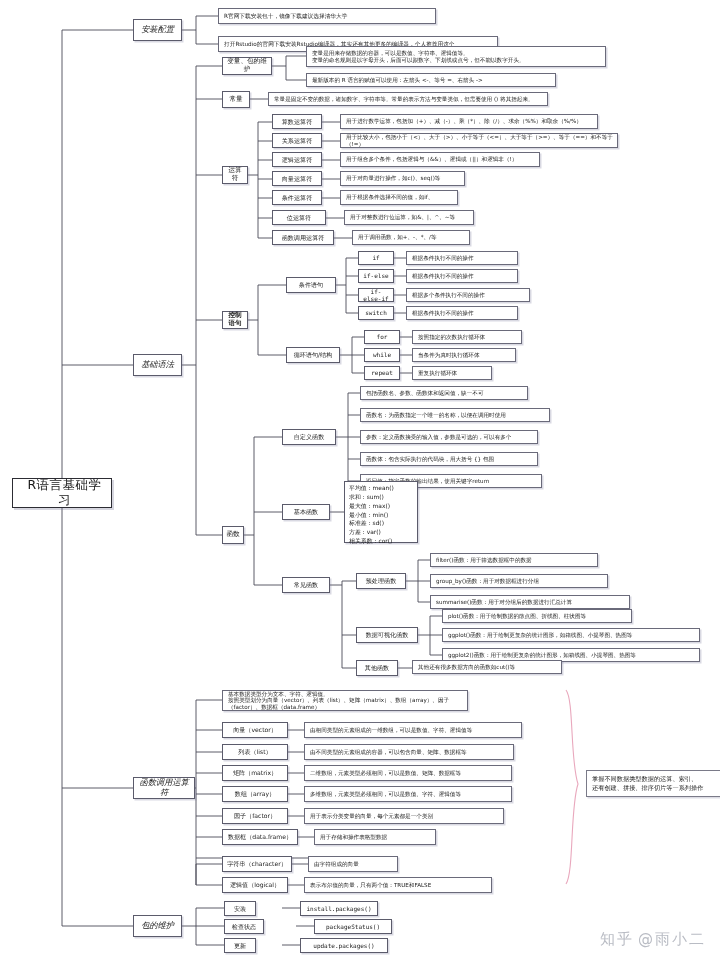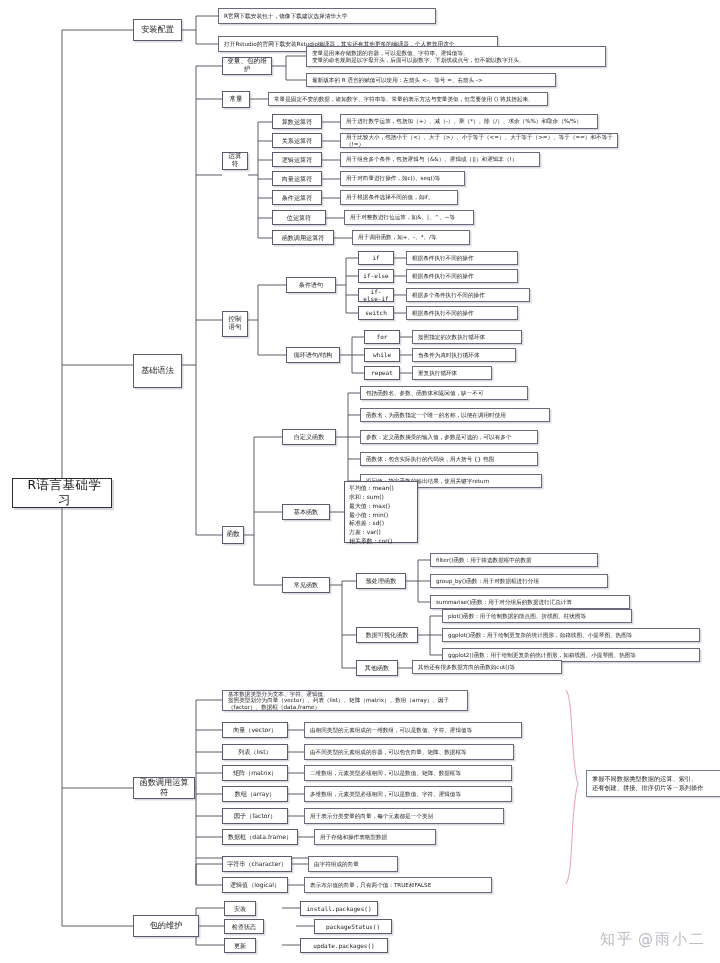--- a/index.html
+++ b/index.html
@@ -7,21 +7,21 @@
        font-family:"DejaVu Sans","Liberation Sans",sans-serif;color:#1a1a1a;}
   #map{position:absolute;inset:0;}
   svg.links{position:absolute;left:0;top:0;width:720px;height:963px;overflow:visible;}
   .node{position:absolute;box-sizing:border-box;border:1px solid #5b5b6b;
         background:#fff;box-shadow:1.5px 1.5px 0 rgba(120,120,150,.28);
         display:flex;align-items:center;justify-content:center;text-align:center;
         line-height:1.18;padding:1px 3px;}
   .node.leafdesc{justify-content:flex-start;text-align:left;border-color:#6a6a7a;}
   .node.root{border:1.3px solid #2c2c33;font-size:12.5px;letter-spacing:.5px;
              box-shadow:2px 2px 0 rgba(120,120,150,.3);}
-  .node.lvl2{font-size:8.2px;}
+  .node.lvl2{font-size:8.2px;font-style:italic;}
   .node.lvl3{font-size:6.6px;}
   .node.lvl4{font-size:6.1px;}
   .node.desc{font-size:5.7px;}
   .node.desc2{font-size:5.6px;}
   .node.mono{font-family:"DejaVu Sans Mono","Liberation Mono",monospace;font-size:6px;}
   .node .txt{display:block;width:100%;}
   .node.leafdesc .txt{text-align:left;padding-left:2px;}
   .fnlist{font-size:5.9px;line-height:1.5;text-align:left;
           align-items:flex-start;justify-content:flex-start;padding:2px 4px;}
   .fnlist .txt{white-space:pre-line;text-align:left;}
@@ -134,21 +134,21 @@
   <div class="node lvl2" style="left:133px;top:19px;width:49px;height:22px;">
     <span class="txt">安装配置</span>
   </div>
   <div class="node desc leafdesc" style="left:218px;top:8px;width:218px;height:16px;">
     <span class="txt">R官网下载安装包十，镜像下载建议选择清华大学</span>
   </div>
   <div class="node desc leafdesc" style="left:218px;top:36px;width:280px;height:16px;">
     <span class="txt">打开Rstudio的官网下载安装Rstudio编译器，其实还有其他更多的编译器，个人推荐用这个</span>
   </div>
 
-  <div class="node lvl2" style="left:133px;top:354px;width:49px;height:34px;">
+  <div class="node lvl2" style="left:133px;top:354px;width:49px;height:22px;">
     <span class="txt">基础语法</span>
   </div>
 
   <div class="node lvl3" style="left:222px;top:57px;width:50px;height:18px;">
     <span class="txt">变量、包的维护</span>
   </div>
   <div class="node desc2 leafdesc" style="left:306px;top:46px;width:300px;height:21px;">
     <span class="txt" style="white-space:pre-line">变量是用来存储数据的容器，可以是数值、字符串、逻辑值等。
 变量的命名规则是以字母开头，后面可以跟数字、下划线或点号，但不能以数字开头。</span>
   </div>
@@ -156,21 +156,21 @@
     <span class="txt">最新版本的 R 语言的赋值可以使用：左箭头 &lt;-、等号 =、右箭头 -&gt;</span>
   </div>
 
   <div class="node lvl3" style="left:222px;top:91px;width:28px;height:17px;">
     <span class="txt">常量</span>
   </div>
   <div class="node desc2 leafdesc" style="left:268px;top:92px;width:280px;height:14px;">
     <span class="txt">常量是固定不变的数据，诸如数字、字符串等。常量的表示方法与变量类似，但需要使用 () 将其括起来。</span>
   </div>
 
-  <div class="node lvl3" style="left:222px;top:152px;width:26px;height:18px;align-items:center;">
+  <div class="node lvl3" style="left:222px;top:166px;width:26px;height:18px;align-items:center;">
     <span class="txt">运算符</span>
   </div>
   <div class="node lvl4" style="left:272px;top:114px;width:50px;height:15px;">
     <span class="txt">算数运算符</span>
     </div>
   <div class="node desc2 leafdesc" style="left:340px;top:114px;width:258px;height:15px;">
     <span class="txt">用于进行数学运算，包括加（+）、减（-）、乘（*）、除（/）、求余（%%）和取余（%/%）</span>
     </div>
 
   <div class="node lvl4" style="left:272px;top:133px;width:50px;height:15px;">
@@ -208,21 +208,21 @@
     <span class="txt">用于对整数进行位运算，如&amp;、|、^、~等</span>
     </div>
 
   <div class="node lvl4" style="left:272px;top:230px;width:62px;height:15px;">
     <span class="txt">函数调用运算符</span>
     </div>
   <div class="node desc2 leafdesc" style="left:352px;top:230px;width:118px;height:15px;">
     <span class="txt">用于调用函数，如+、-、*、/等</span>
     </div>
 
-  <div class="node lvl3" style="left:222px;top:311px;width:26px;height:26px;">
+  <div class="node lvl3" style="left:222px;top:311px;width:26px;height:18px;font-weight:bold;">
     <span class="txt">控制语句</span>
   </div>
   <div class="node lvl4" style="left:286px;top:277px;width:50px;height:16px;">
     <span class="txt">条件语句</span>
   </div>
   <div class="node mono" style="left:358px;top:251px;width:36px;height:14px;">
     <span class="txt">if</span>
     </div>
   <div class="node desc2 leafdesc" style="left:406px;top:251px;width:112px;height:14px;">
     <span class="txt">根据条件执行不同的操作</span>
@@ -405,21 +405,21 @@
     <span class="txt">逻辑值（logical）</span>
     </div>
   <div class="node desc2 leafdesc" style="left:304px;top:877px;width:188px;height:16px;">
     <span class="txt">表示布尔值的向量，只有两个值：TRUE和FALSE</span>
     </div>
 
   <div class="node lvl4" style="left:222px;top:878px;width:0px;height:0px;opacity:0;">
     <span class="txt"></span>
     </div>
 
-  <div class="node lvl2" style="left:133px;top:915px;width:66px;height:22px;align-items:center;">
+  <div class="node lvl2" style="left:133px;top:915px;width:49px;height:22px;align-items:center;">
     <span class="txt">包的维护</span>
   </div>
   <div class="node lvl4" style="left:224px;top:901px;width:32px;height:15px;">
     <span class="txt">安装</span>
     </div>
   <div class="node mono" style="left:300px;top:901px;width:78px;height:15px;">
     <span class="txt">install.packages()</span>
     </div>
 
   <div class="node lvl4" style="left:224px;top:919px;width:40px;height:15px;">

